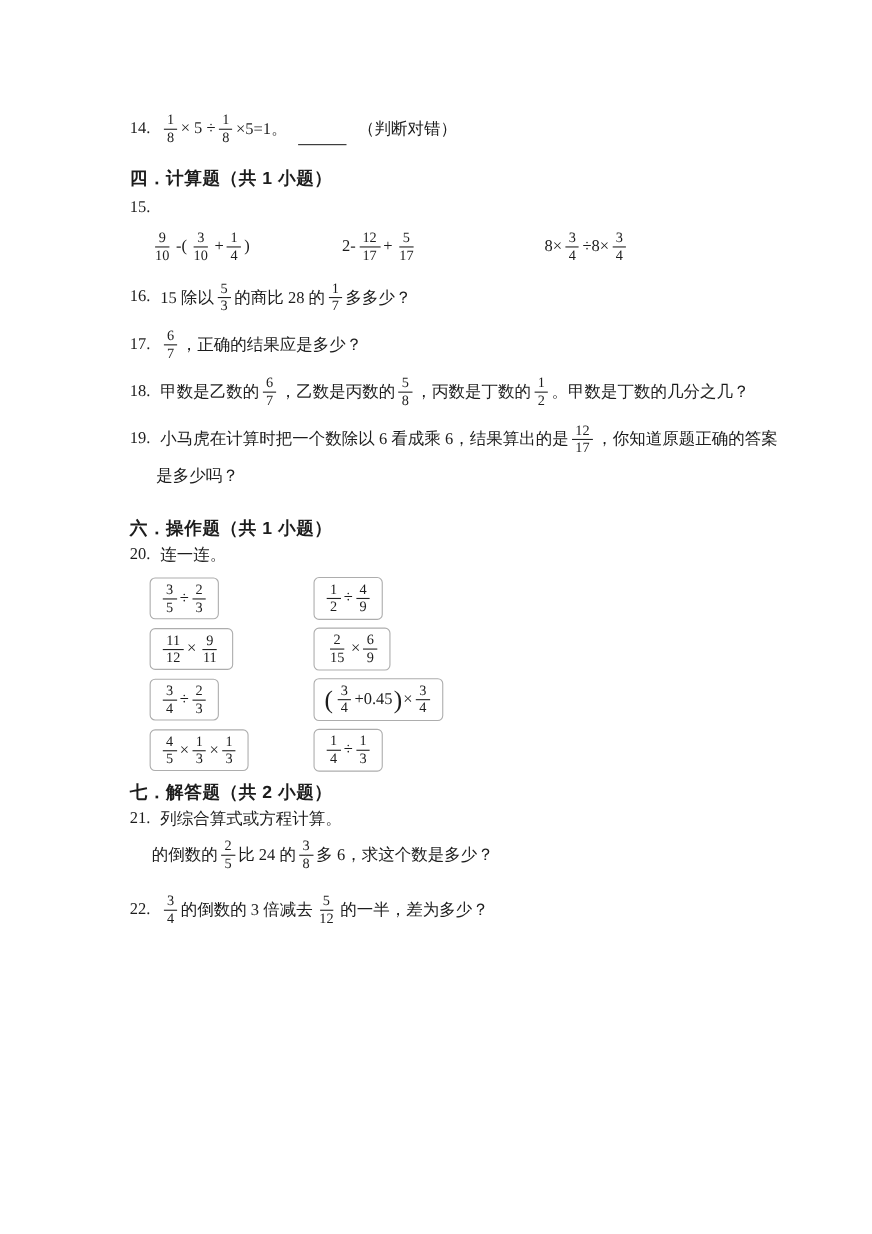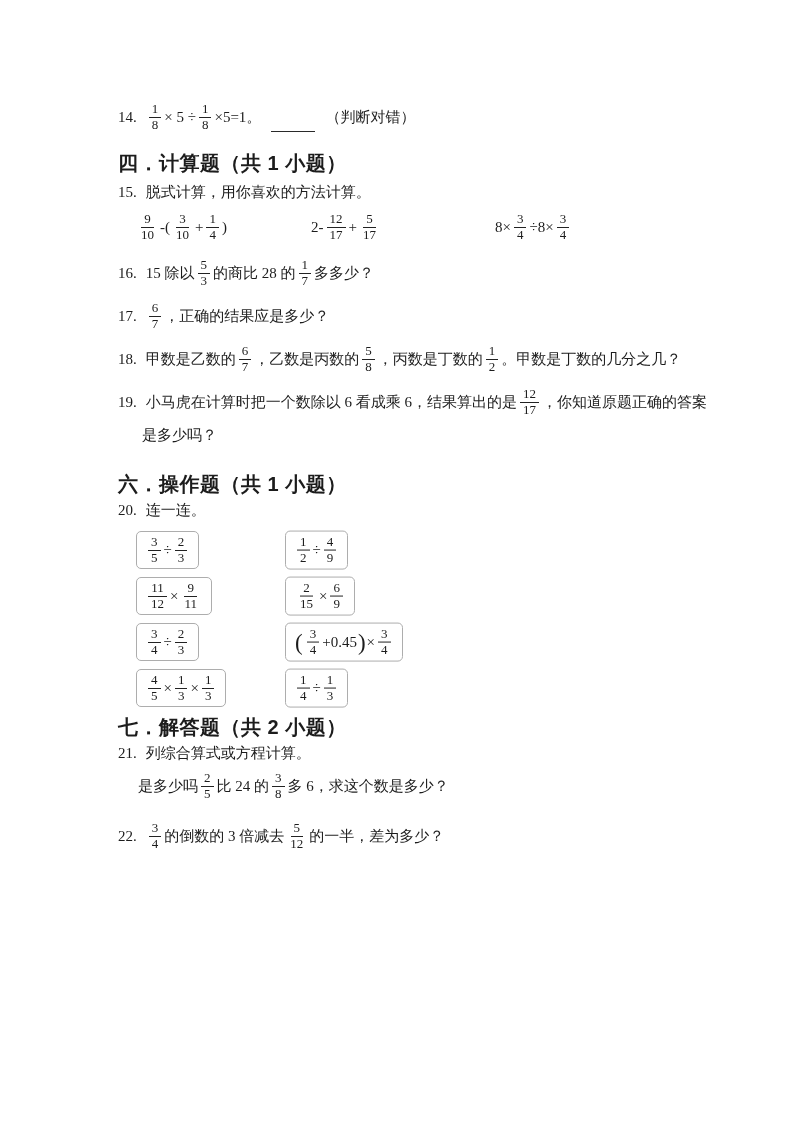--- a/index.html
+++ b/index.html
@@ -8,21 +8,21 @@
     background:#fff;color:#1c1c1c;
     font-family:"Liberation Serif","DejaVu Serif",serif;
     font-size:15px;
     padding:96px 90px 0 118px;
     overflow:hidden;
   }
   .line{display:flex;align-items:center;white-space:pre;}
   .h42{min-height:42px}.h44{min-height:44px}.h24{min-height:24px}.h22{min-height:22px}
   .inum{margin-right:9px;}
   .segs{display:inline-flex;align-items:center;white-space:pre;}
-  .sec{font-family:"Liberation Sans","DejaVu Sans",sans-serif;font-weight:bold;font-size:20px;letter-spacing:.5px;}
+  .sec{font-family:"Liberation Sans","DejaVu Sans",sans-serif;font-weight:bold;font-size:16px;letter-spacing:.5px;}
   .frac{display:inline-flex;flex-direction:column;align-items:center;margin:0 3px;
         font-size:13px;line-height:1.15;}
   .frac .fn{display:block;padding:0 3px;border-bottom:1px solid #222;}
   .frac .fd{display:block;padding:0 3px;}
   .blank{display:inline-block;width:44px;height:16px;border-bottom:1px solid #2a2a2a;
          margin:0 10px;align-self:flex-end;}
   .bigp{font-size:23px;font-weight:400;margin:0 1px;line-height:1;}
   .run{white-space:pre;}
   #sec4{margin-top:12px}
   #item15{margin-top:4px}
@@ -49,21 +49,20 @@
 
   <div class="line h42" id="item14">
     <span class="inum">14.</span>
     <span class="segs"><span class="frac"><span class="fn">1</span><span class="fd">8</span></span><span class="run">× 5 ÷</span><span class="frac"><span class="fn">1</span><span class="fd">8</span></span><span class="run">×5=1。</span><span class="blank"></span><span class="run">（判断对错）</span></span>
   </div>
 
   <div class="line h24 sec" id="sec4">四．计算题（共 1 小题）</div>
 
   <div class="line h22" id="item15">
     <span class="inum">15.</span>
-    <span>脱式计算，用你喜欢的方法计算。</span>
   </div>
 
   <div class="exprrow">
     <span class="expr e1"><span class="frac"><span class="fn">9</span><span class="fd">10</span></span><span class="run">-(</span><span class="frac"><span class="fn">3</span><span class="fd">10</span></span><span class="run">+</span><span class="frac"><span class="fn">1</span><span class="fd">4</span></span><span class="run">)</span></span>
     <span class="expr e2"><span class="run">2-</span><span class="frac"><span class="fn">12</span><span class="fd">17</span></span><span class="run">+</span><span class="frac"><span class="fn">5</span><span class="fd">17</span></span></span>
     <span class="expr e3"><span class="run">8×</span><span class="frac"><span class="fn">3</span><span class="fd">4</span></span><span class="run">÷8×</span><span class="frac"><span class="fn">3</span><span class="fd">4</span></span></span>
   </div>
 
 
   <div class="line h44" id="item16">
@@ -111,21 +110,21 @@
     <span class="mbox right"><span class="frac"><span class="fn">1</span><span class="fd">4</span></span><span class="run">÷</span><span class="frac"><span class="fn">1</span><span class="fd">3</span></span></span>
   </div>
 
   <div class="line h24 sec" id="sec7">七．解答题（共 2 小题）</div>
 
   <div class="line h24" id="item21">
     <span class="inum">21.</span>
     <span>列综合算式或方程计算。</span>
   </div>
   <div class="line h42" id="item21l2">
-    <span class="segs"><span class="run">是多少吗</span><span class="frac"><span class="fn">2</span><span class="fd">5</span></span><span class="run">比 24 的</span><span class="frac"><span class="fn">3</span><span class="fd">8</span></span><span class="run">多 6，求这个数是多少？</span></span>
+    <span class="segs"><span class="run">的倒数的</span><span class="frac"><span class="fn">2</span><span class="fd">5</span></span><span class="run">比 24 的</span><span class="frac"><span class="fn">3</span><span class="fd">8</span></span><span class="run">多 6，求这个数是多少？</span></span>
   </div>
 
   <div class="line h42" id="item22">
     <span class="inum">22.</span>
     <span class="segs"><span class="frac"><span class="fn">3</span><span class="fd">4</span></span><span class="run">的倒数的 3 倍减去</span><span class="frac"><span class="fn">5</span><span class="fd">12</span></span><span class="run">的一半，差为多少？</span></span>
   </div>
 
 </div>
 
 </body></html>

